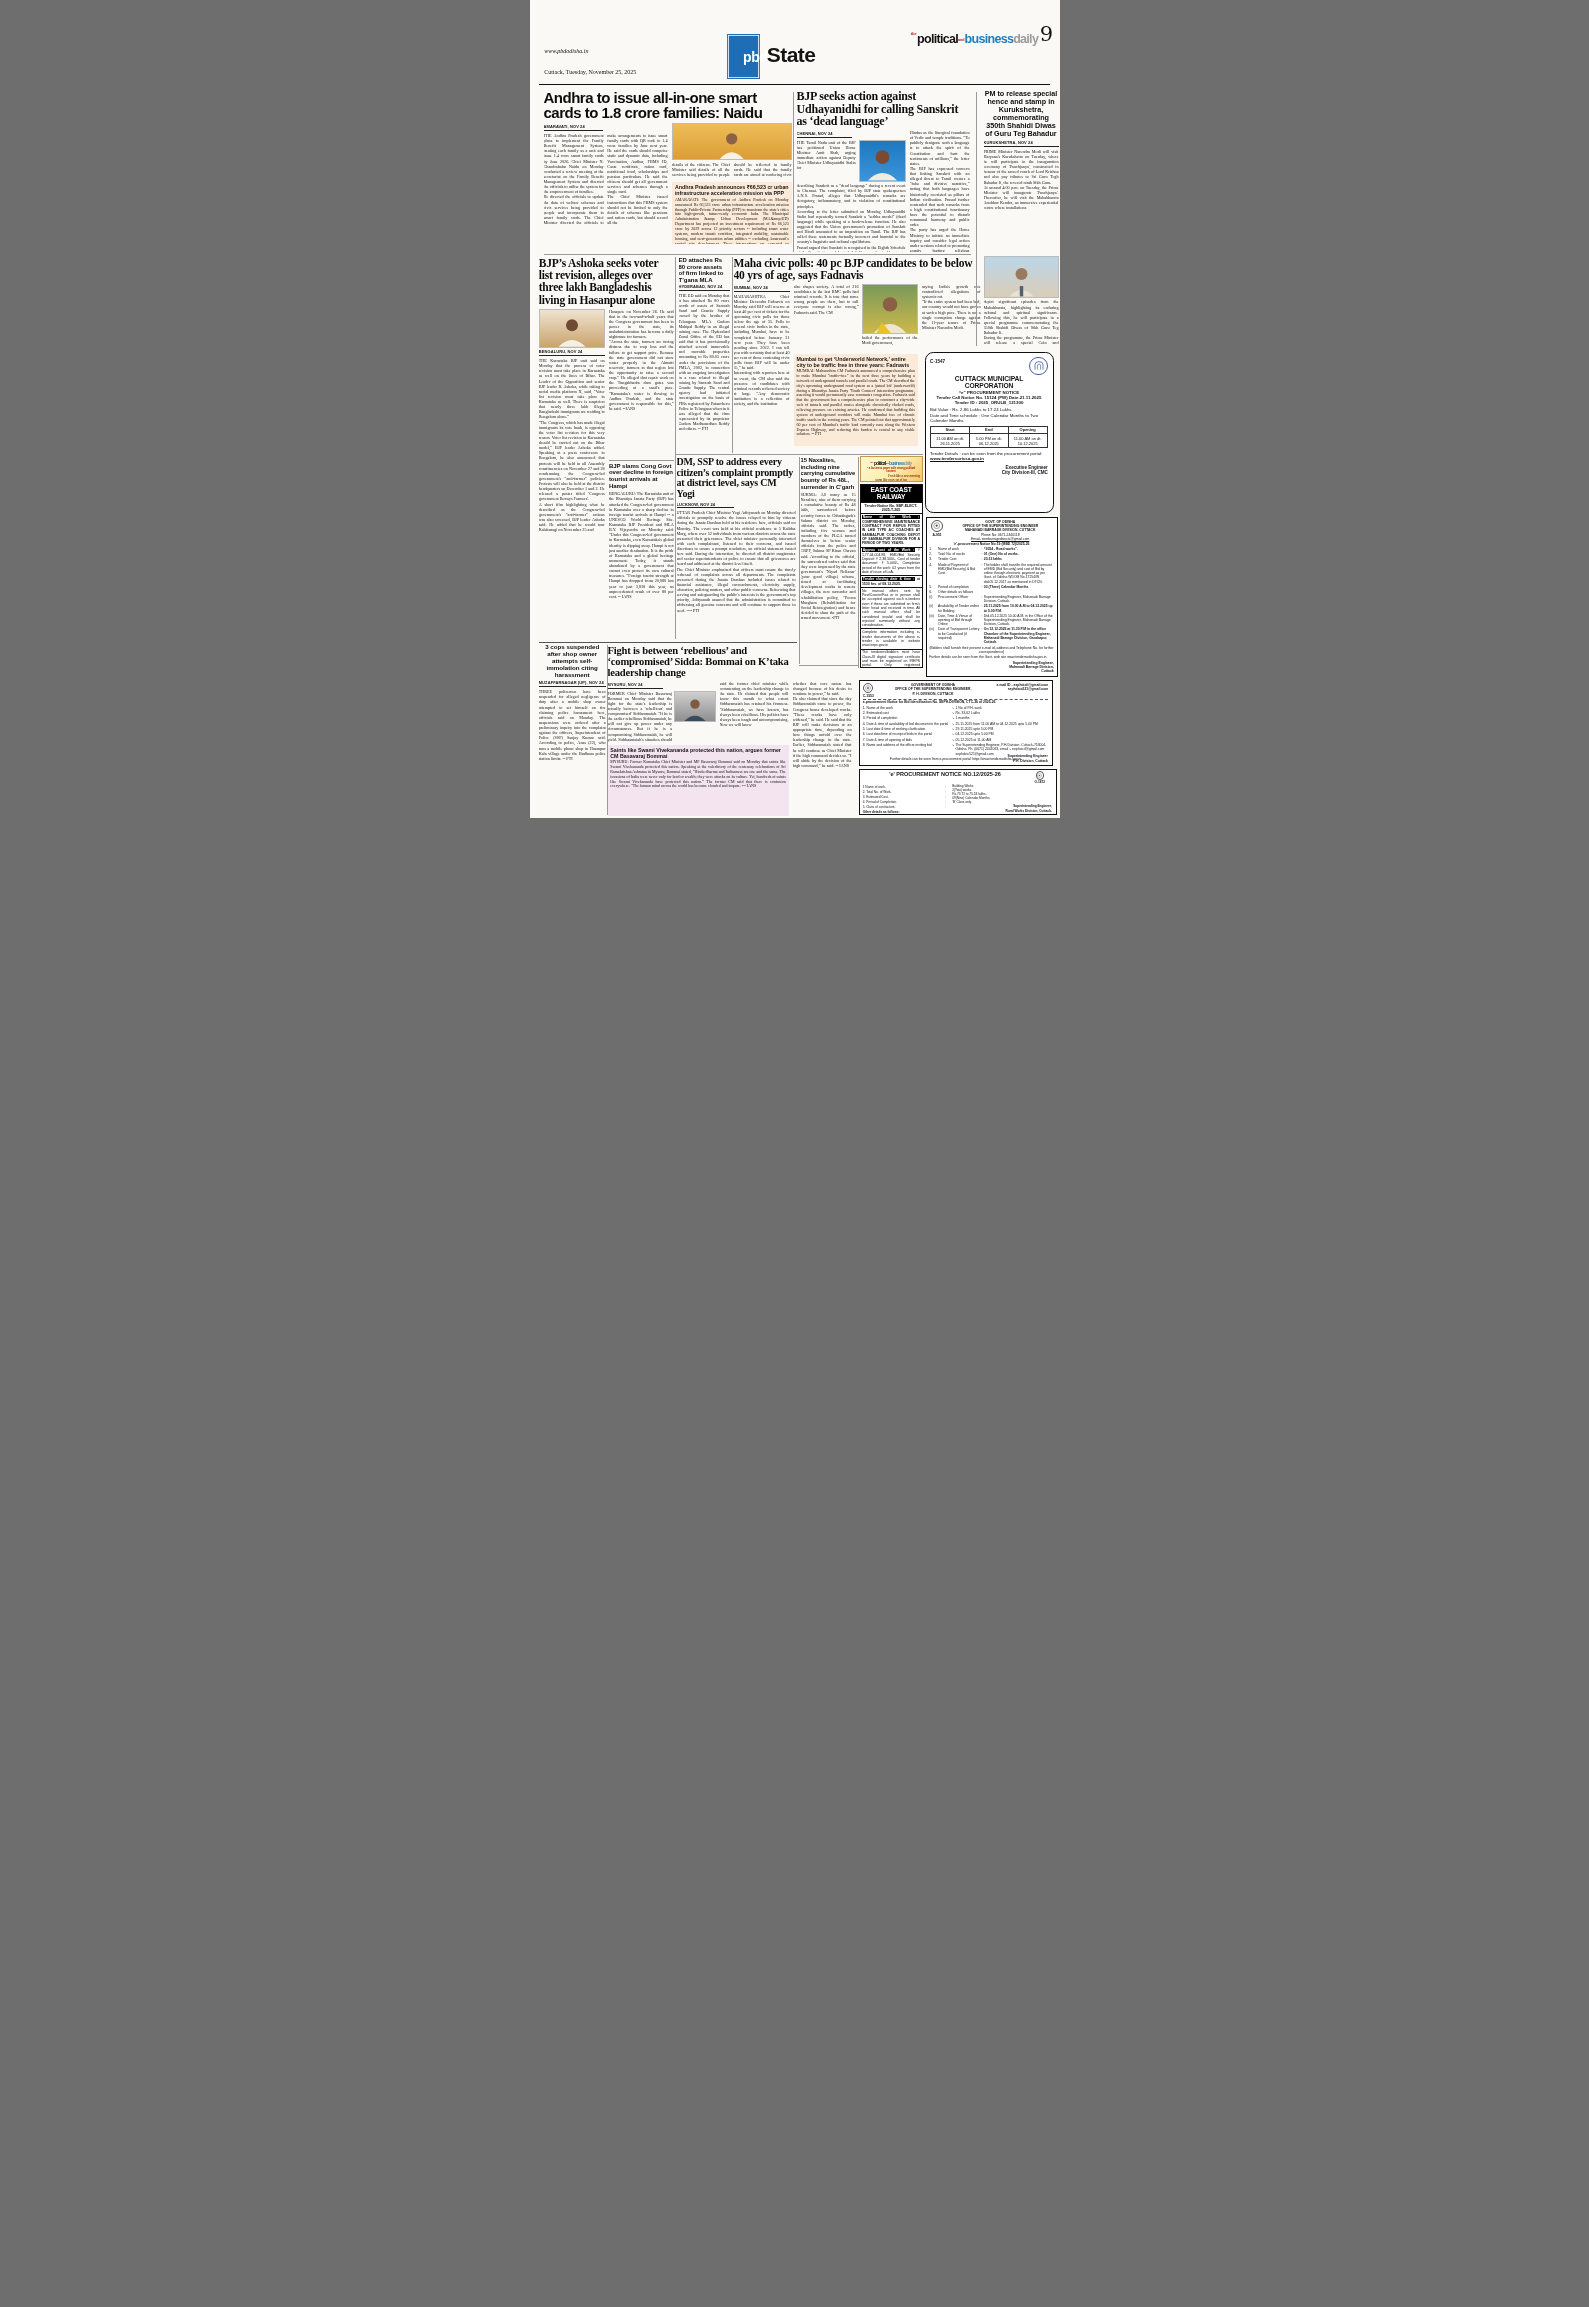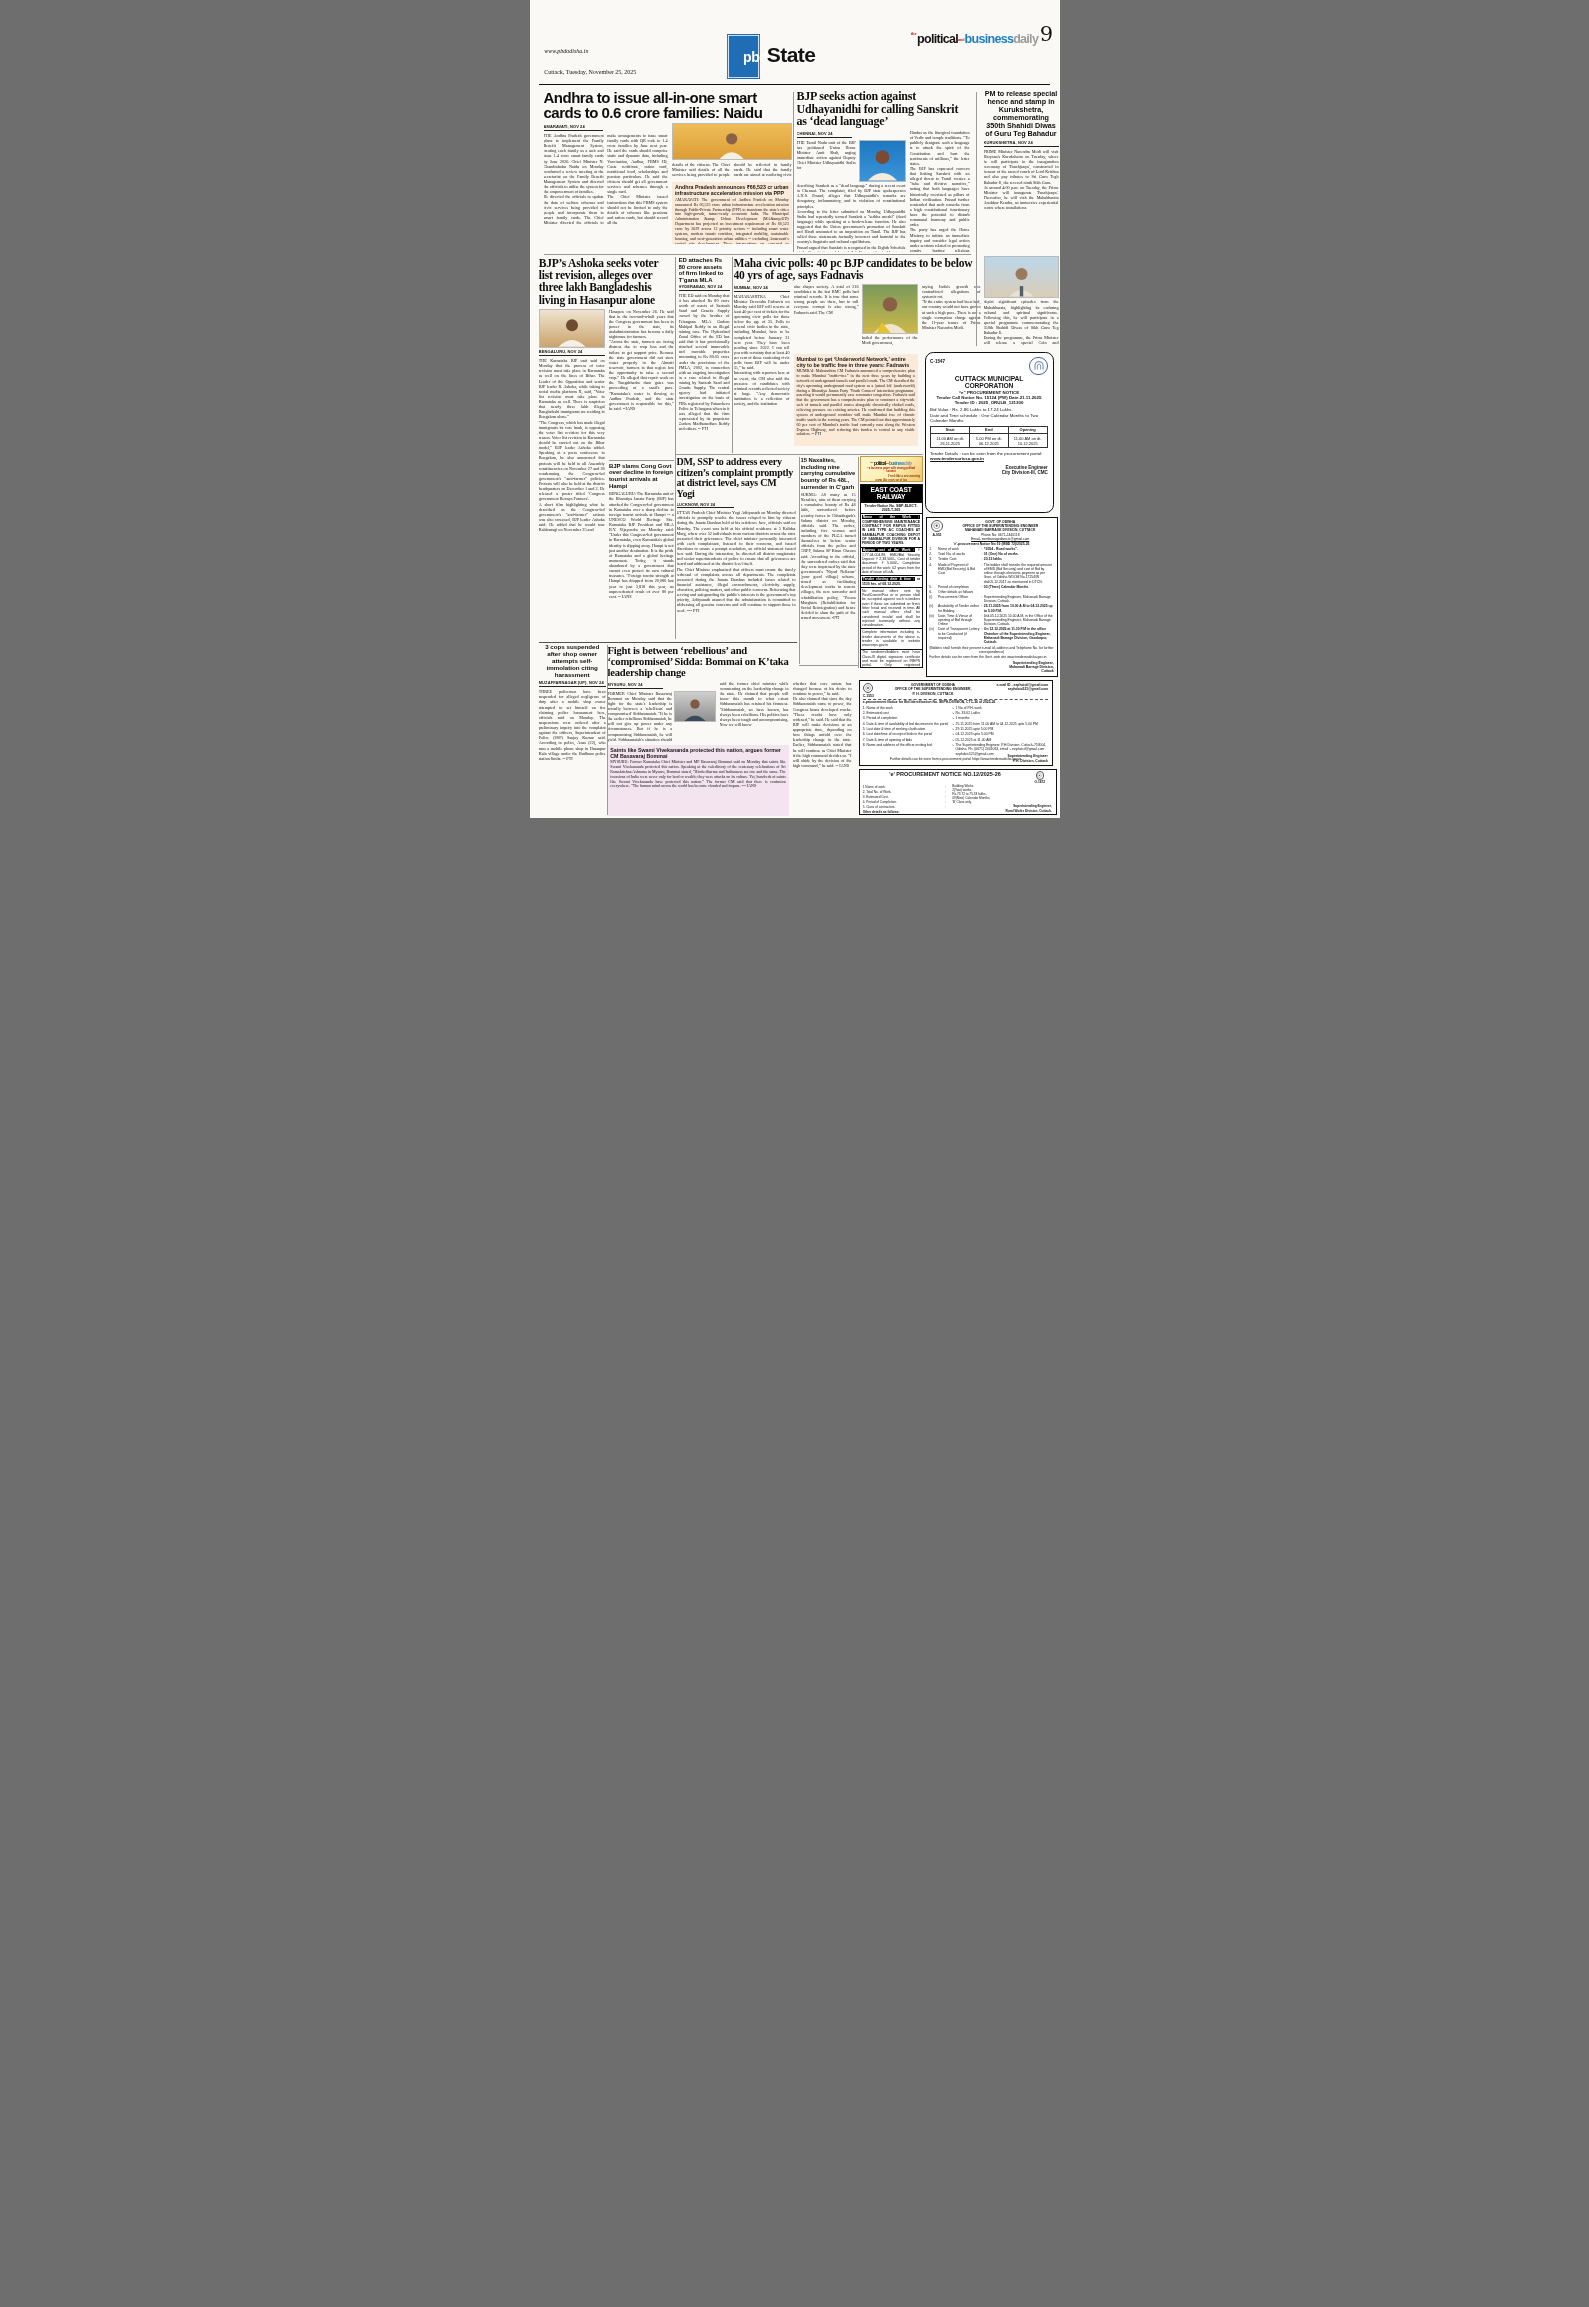--- a/index.html
+++ b/index.html
@@ -60,21 +60,21 @@
       </div>
     <div class="states">State</div>
     <div class="masthead" id="mast-top">
       <span class="m-the">the</span><span class="m-pol">political</span><span class="m-and">and</span><span class="m-bus">business</span><span class="m-dly">daily</span>
     </div>
     <div class="pageno">9</div>
   </div>
   <div class="hrule" style="left:9.2px;top:84px;width:511px;height:1.4px;background:#111;"></div>
 
   <div class="abs" id="art-naidu" style="left:14px;top:90px;width:248px;height:162px;overflow:hidden;">
-    <div class="hl-sans" style="font-size:15px;line-height:1.02;letter-spacing:-0.5px;">Andhra to issue all-in-one smart cards to 0.6 crore families: Naidu</div>
+    <div class="hl-sans" style="font-size:15px;line-height:1.02;letter-spacing:-0.5px;">Andhra to issue all-in-one smart cards to 1.8 crore families: Naidu</div>
     <div style="display:flex;gap:4.6px;margin-top:2.8px;height:121px;">
       <div style="flex:0 0 124px;">
         <div class="dl" style="width:59px;">AMARAVATI, NOV 24</div>
         <div class="bt cols2" style="height:110px;">THE Andhra Pradesh government plans to implement the Family Benefit Management System, treating each family as a unit and issue 1.4 crore smart family cards by June 2026. Chief Minister N. Chandrababu Naidu on Monday conducted a review meeting at the secretariat on the Family Benefit Management System and directed the officials to utilise the system for the empowerment of families.
 He directed the officials to update the data of welfare schemes and civic services being provided to people and incorporate them in smart family cards. The Chief Minister directed the officials to make arrangements to issue smart family cards with QR code to 1.4 crore families by June next year. He said the cards should comprise static and dynamic data, including Vaccination, Aadhar, FBMS ID, Caste certificate, ration card, nutritional food, scholarships and pension particulars. He said the citizens should get all government services and schemes through a single card.
 The Chief Minister issued instructions that this FBMS system should not be limited to only the details of schemes like pensions and ration cards, but should record all the</div>
       </div>
       <div style="flex:1;display:flex;flex-direction:column;gap:1.8px;">
         <div class="photo" style="height:37px;background:linear-gradient(180deg,#edbd58,#dd9d36);">
           <svg viewBox="0 0 100 80">

